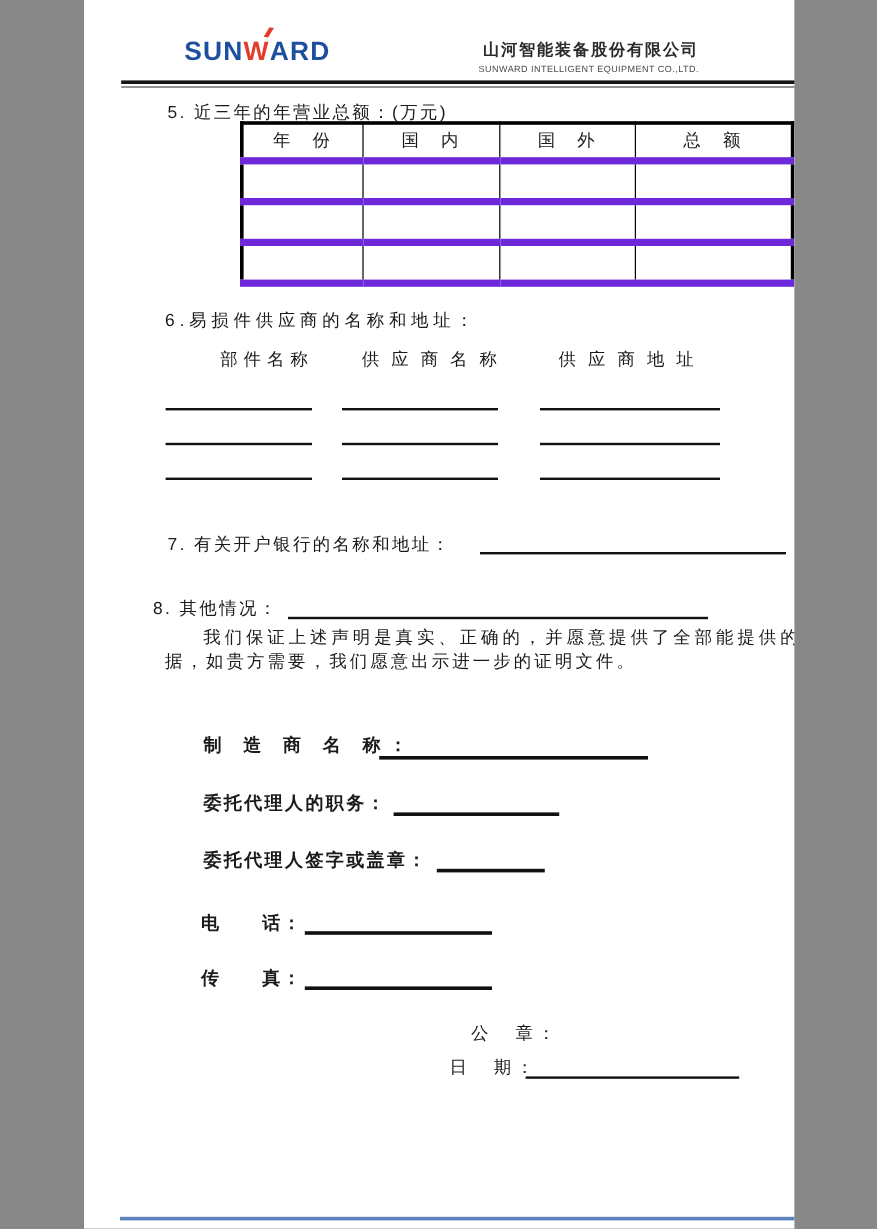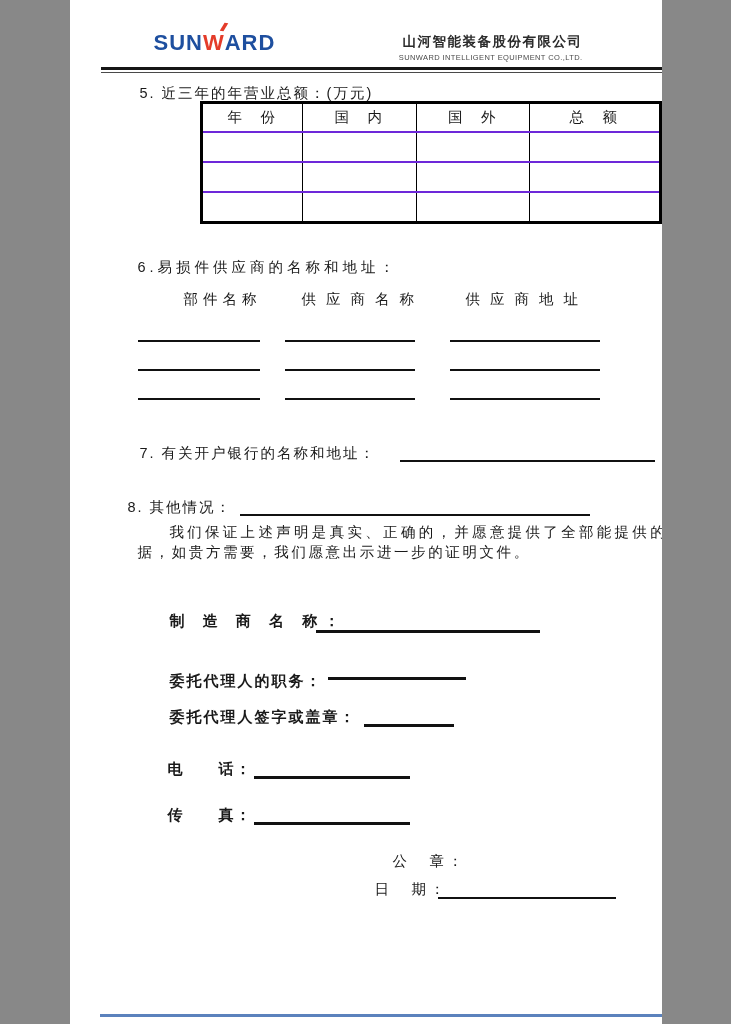--- a/index.html
+++ b/index.html
@@ -36,21 +36,21 @@
   .line-label{position:absolute;font-size:14.5px;letter-spacing:2px;white-space:nowrap;}
   .u{position:absolute;height:2px;background:#111;}
   
   .sales-table{
     position:absolute;left:130px;top:101px;
     border-collapse:collapse;table-layout:fixed;
   }
   .sales-table,.sales-table td,.sales-table th{border:1px solid #000;}
   .sales-table{border:3px solid #000;}
   .sales-table th,.sales-table td{
-    border-top:2px solid #000;border-bottom:2px solid #6d28d9;
+    border-top:2px solid #000;border-bottom:6px solid #6d28d9;
     font-size:14.5px;font-weight:normal;letter-spacing:2px;
     text-align:center;padding:0;
   }
   .sales-table th{height:27px;}
   .sales-table td{height:28px;}
   
   .col-head{position:absolute;font-size:14.5px;white-space:nowrap;}
   
   .sig{position:absolute;font-size:15px;font-weight:bold;white-space:nowrap;}
   .seal-date{position:absolute;font-size:14.5px;letter-spacing:4px;white-space:nowrap;}
@@ -135,21 +135,21 @@
   <div class="u" style="left:330px;top:460px;width:255px;"></div>
 
   <div class="line-label" style="left:58px;top:498px;">8.  其他情况：</div>
   <div class="u" style="left:170px;top:514px;width:350px;"></div>
 
   <div class="para">我们保证上述声明是真实、正确的，并愿意提供了全部能提供的资料和数据，如贵方需要，我们愿意出示进一步的证明文件。</div>
 
   <div class="sig" style="left:100px;top:612px;letter-spacing:7px;">制 造 商 名 称：</div>
   <div class="u" style="left:246px;top:630px;width:224px;height:2.5px;"></div>
 
-  <div class="sig" style="left:100px;top:660px;letter-spacing:2px;margin-top:12px;">委托代理人的职务：</div>
+  <div class="sig" style="left:100px;top:660px;letter-spacing:2px;">委托代理人的职务：</div>
   <div class="u" style="left:258px;top:677px;width:138px;height:2.5px;"></div>
 
   <div class="sig" style="left:100px;top:708px;letter-spacing:2px;">委托代理人签字或盖章：</div>
   <div class="u" style="left:294px;top:724px;width:90px;height:2.5px;"></div>
 
   <div class="sig" style="left:98px;top:760px;letter-spacing:2px;">电　　话：</div>
   <div class="u" style="left:184px;top:776px;width:156px;height:2.5px;"></div>
 
   <div class="sig" style="left:98px;top:806px;letter-spacing:2px;">传　　真：</div>
   <div class="u" style="left:184px;top:822px;width:156px;height:2.5px;"></div>

